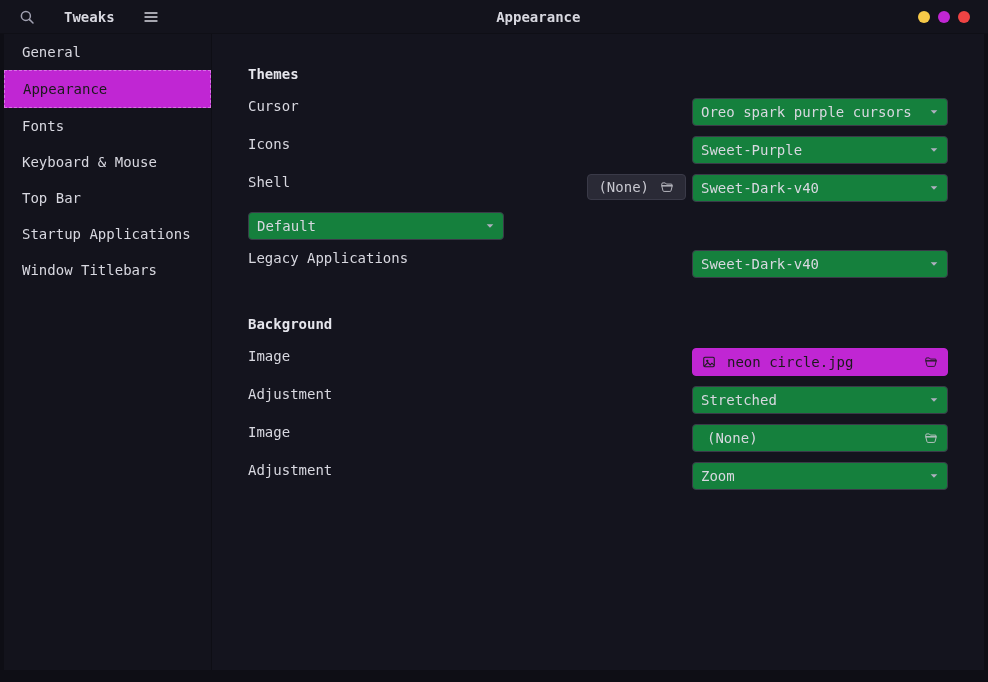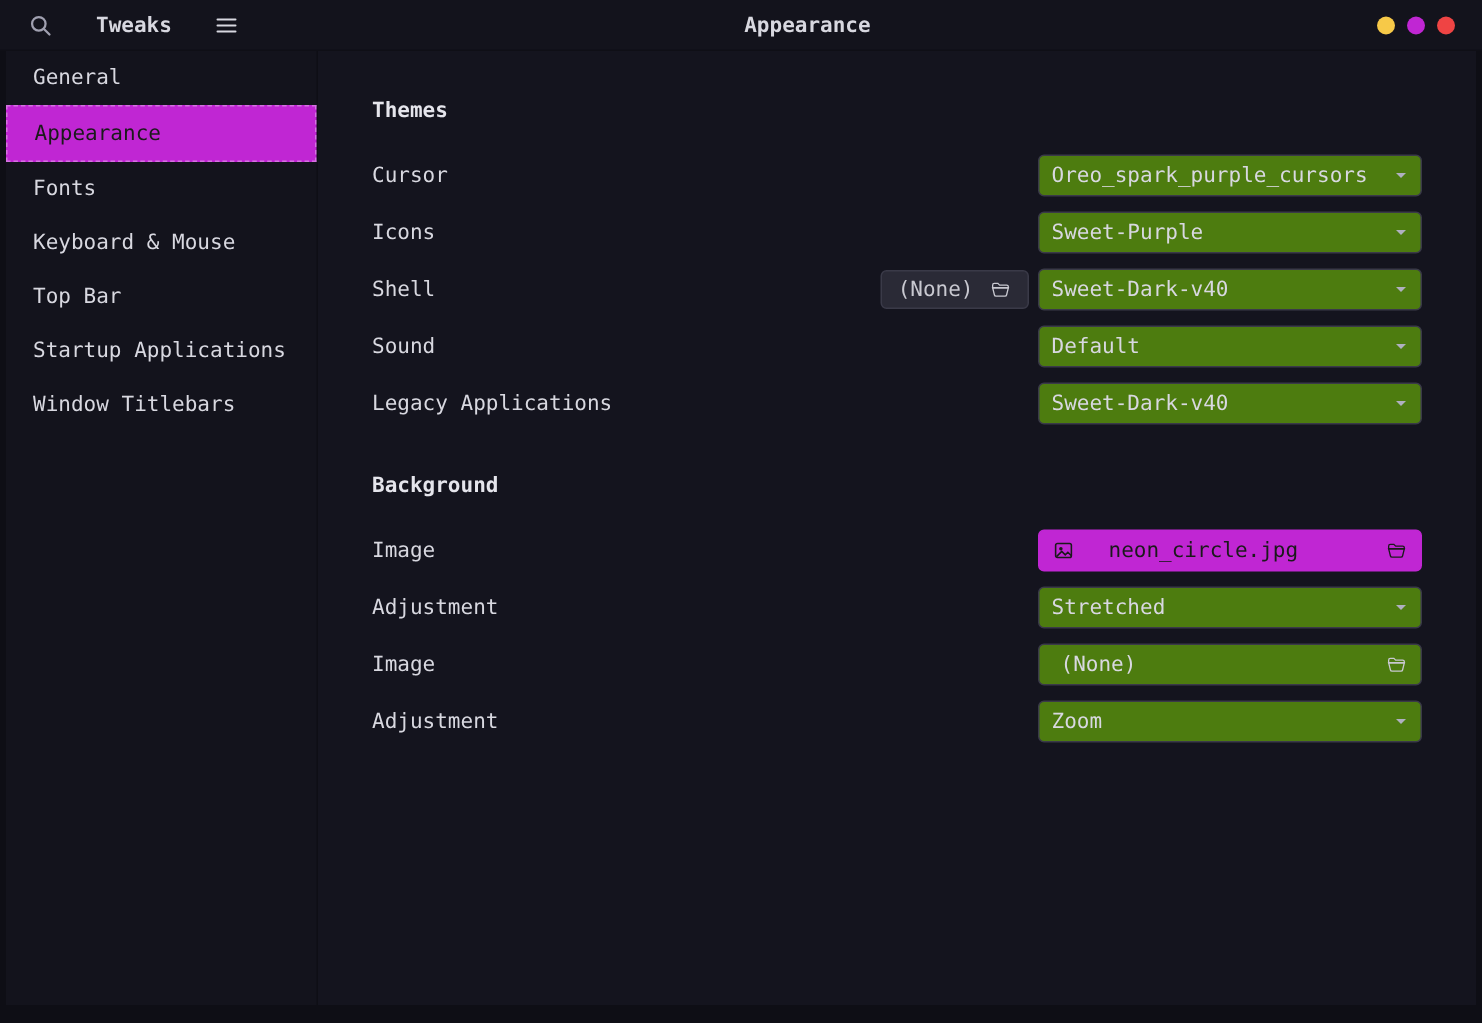--- a/index.html
+++ b/index.html
@@ -77,55 +77,54 @@
   .section-header {
     font-weight: bold;
     color: #e5e5ec;
     margin-bottom: 16px;
   }
   .section-header:not(:first-child) {
     margin-top: 28px;
   }
   .row {
     display: flex;
-    align-items: center;
+    align-items: flex-start;
     height: 38px;
   }
   .label {
     flex: 1;
     color: #d8d8e0;
   }
   .aux-chip {
     display: flex; align-items: center;
     gap: 10px;
     padding: 4px 10px;
     background: #2a2a36;
     border: 1px solid #3a3a48;
     border-radius: 4px;
     margin-right: 6px;
     color: #c8c8d0;
   }
   .combo, .file-chip {
     width: 256px;
     height: 28px;
-    background: #4d7c0f;
+    background: #15803d;
     border: 1px solid #3a3a48;
     border-radius: 4px;
     display: flex;
     align-items: center;
     padding: 0 8px;
     color: #d8d8e0;
   }
   .combo .value { flex: 1; overflow: hidden; text-overflow: ellipsis; white-space: nowrap; }
   .file-chip .value { flex: 1; overflow: hidden; text-overflow: ellipsis; white-space: nowrap; }
   .file-chip.highlight {
     background: #c026d3;
     border-color: #c026d3;
     color: #1a1a1a;
-    gap: 12px;
   }
   .file-chip.highlight svg path { stroke: #1a1a1a; }
   .file-chip .lead-icon { margin-right: 10px; }
   svg { display: block; }
   .chev { flex-shrink: 0; }
   .bottom-strip {
     height: 12px; background: #0e0e15;
   }
   .content-wrap {
     border-right: 4px solid #0e0e15;
@@ -215,21 +214,20 @@
         <span class="value">Sweet-Dark-v40</span>
         <span class="chev icon">
               <svg width="10" height="10" viewBox="0 0 24 24">
                 <path d="M4 8l8 8 8-8" fill="#b0b0c0"></path>
               </svg>
             </span>
       </div>
     </div>
 
     <div class="row">
-      <span class="label">Sound</span>
       <div class="combo">
         <span class="value">Default</span>
         <span class="chev icon">
               <svg width="10" height="10" viewBox="0 0 24 24">
                 <path d="M4 8l8 8 8-8" fill="#b0b0c0"></path>
               </svg>
             </span>
       </div>
     </div>
 

